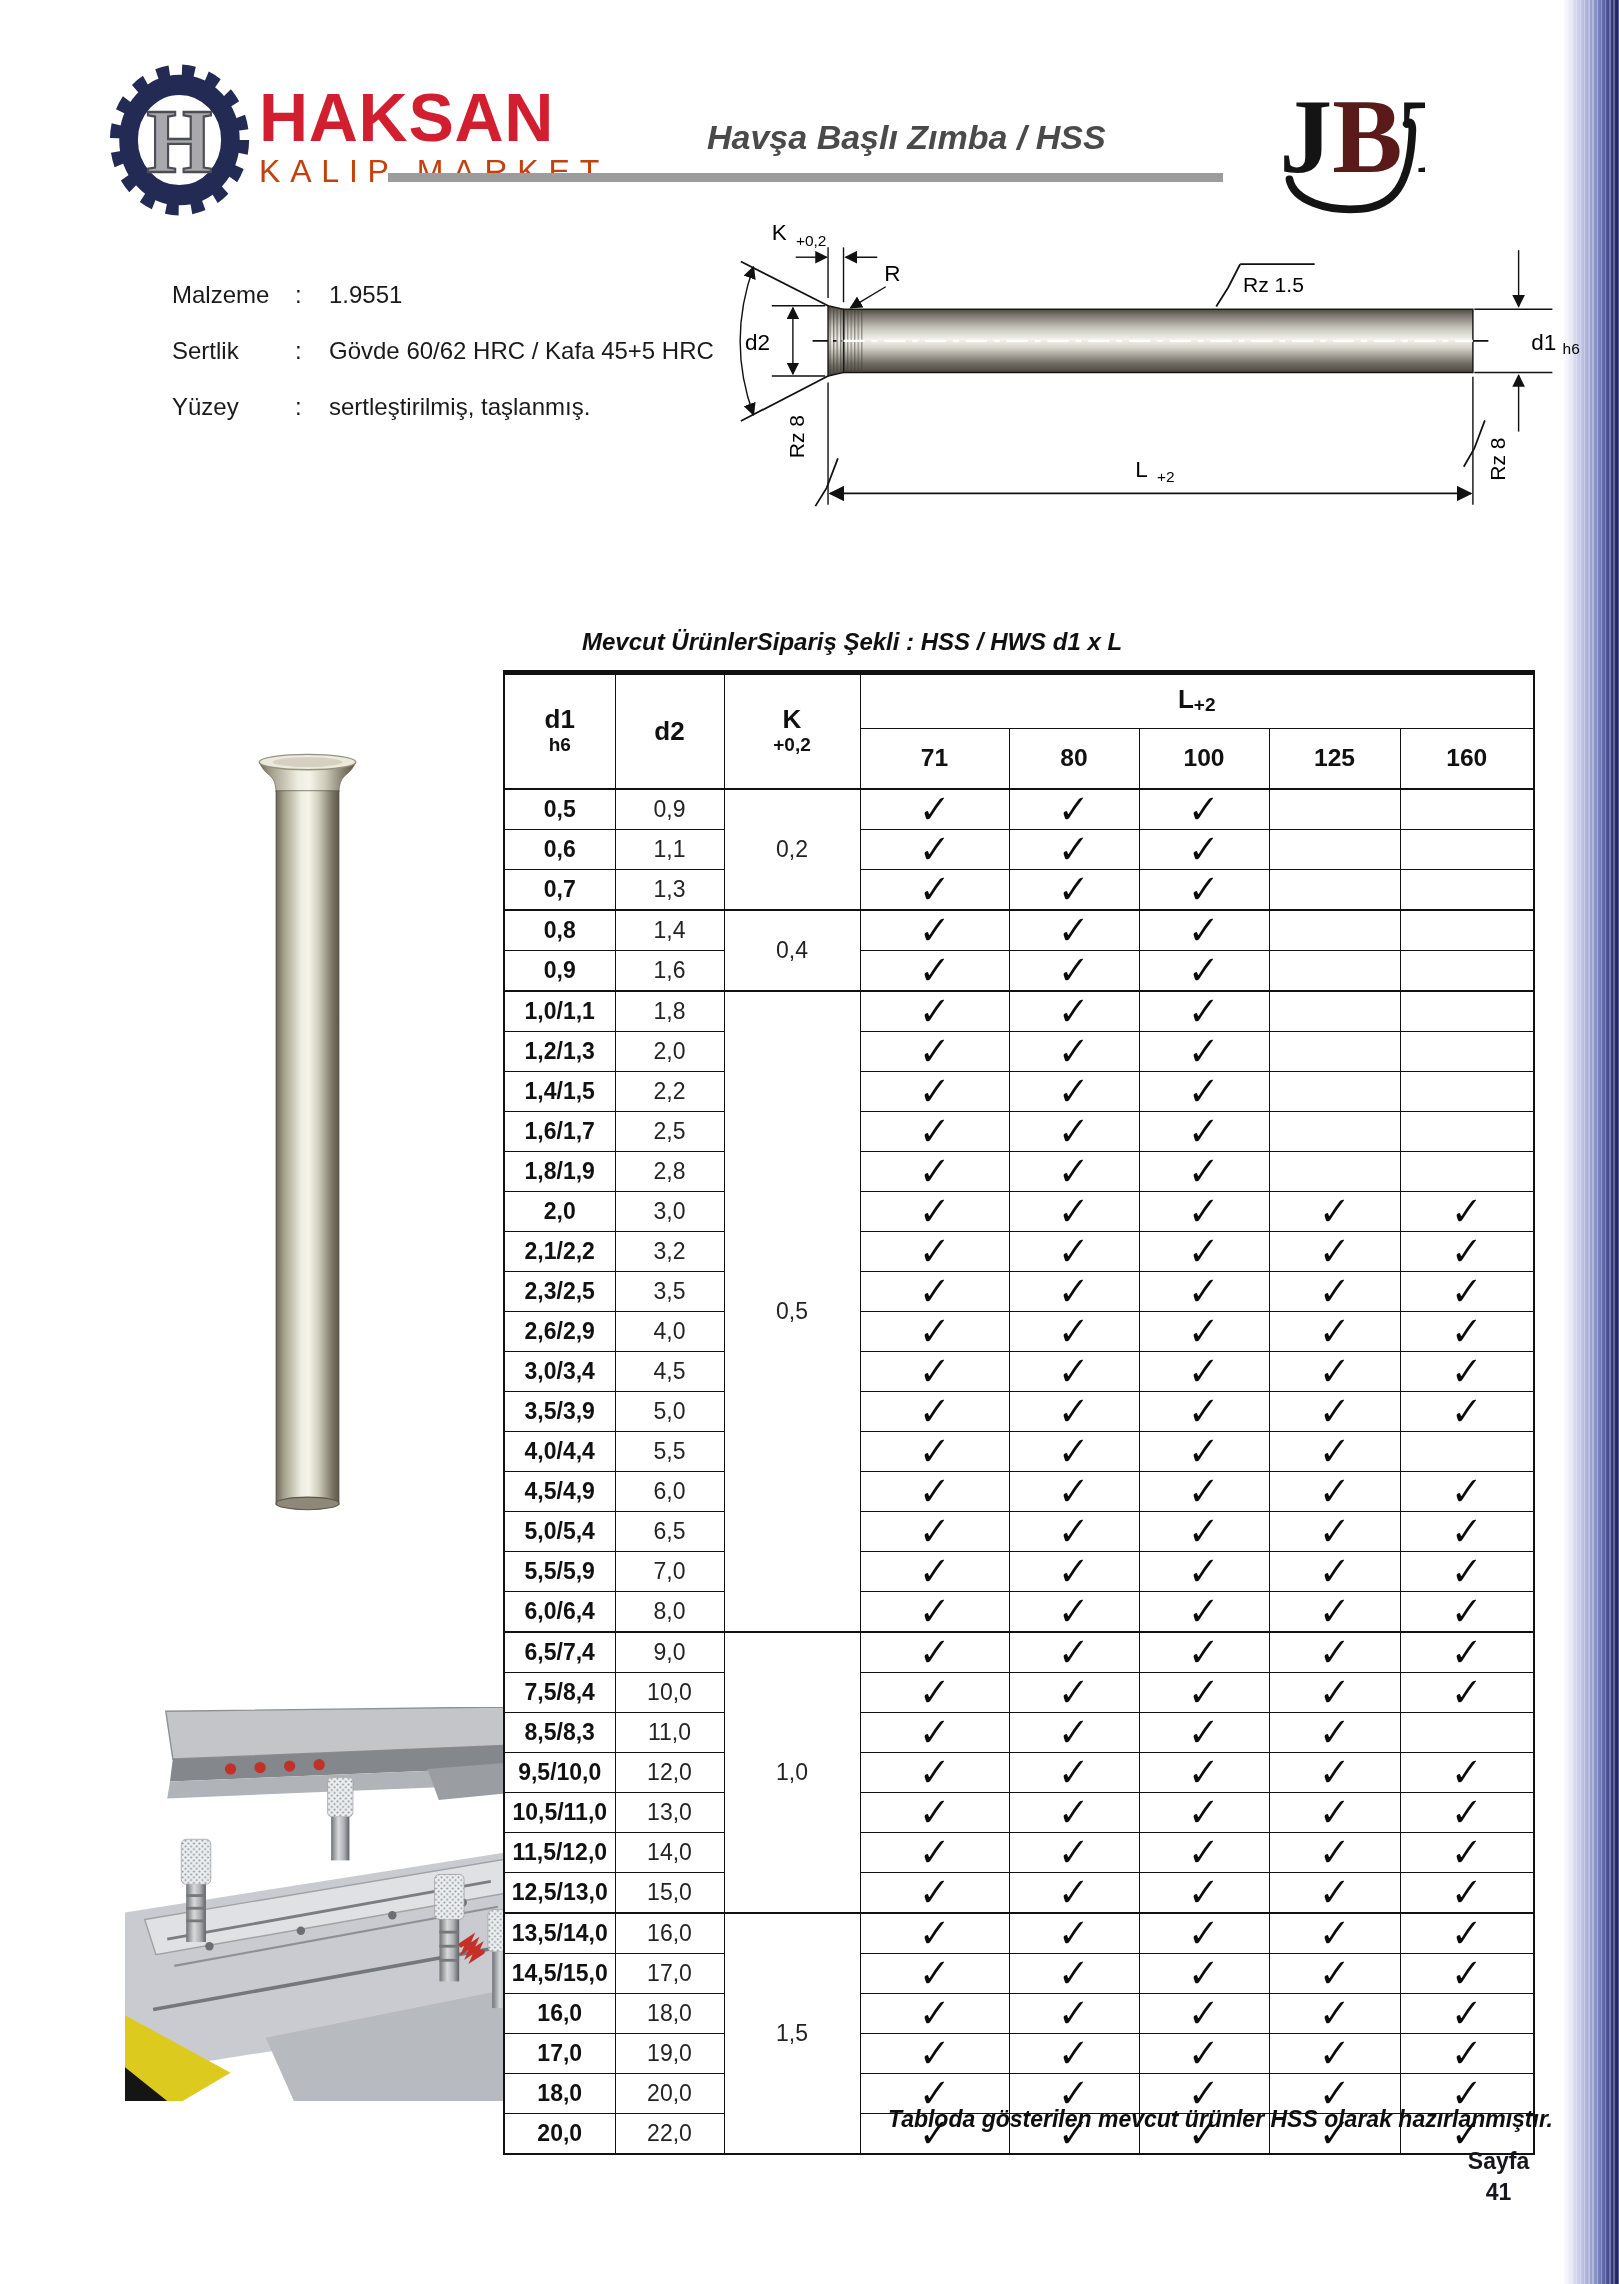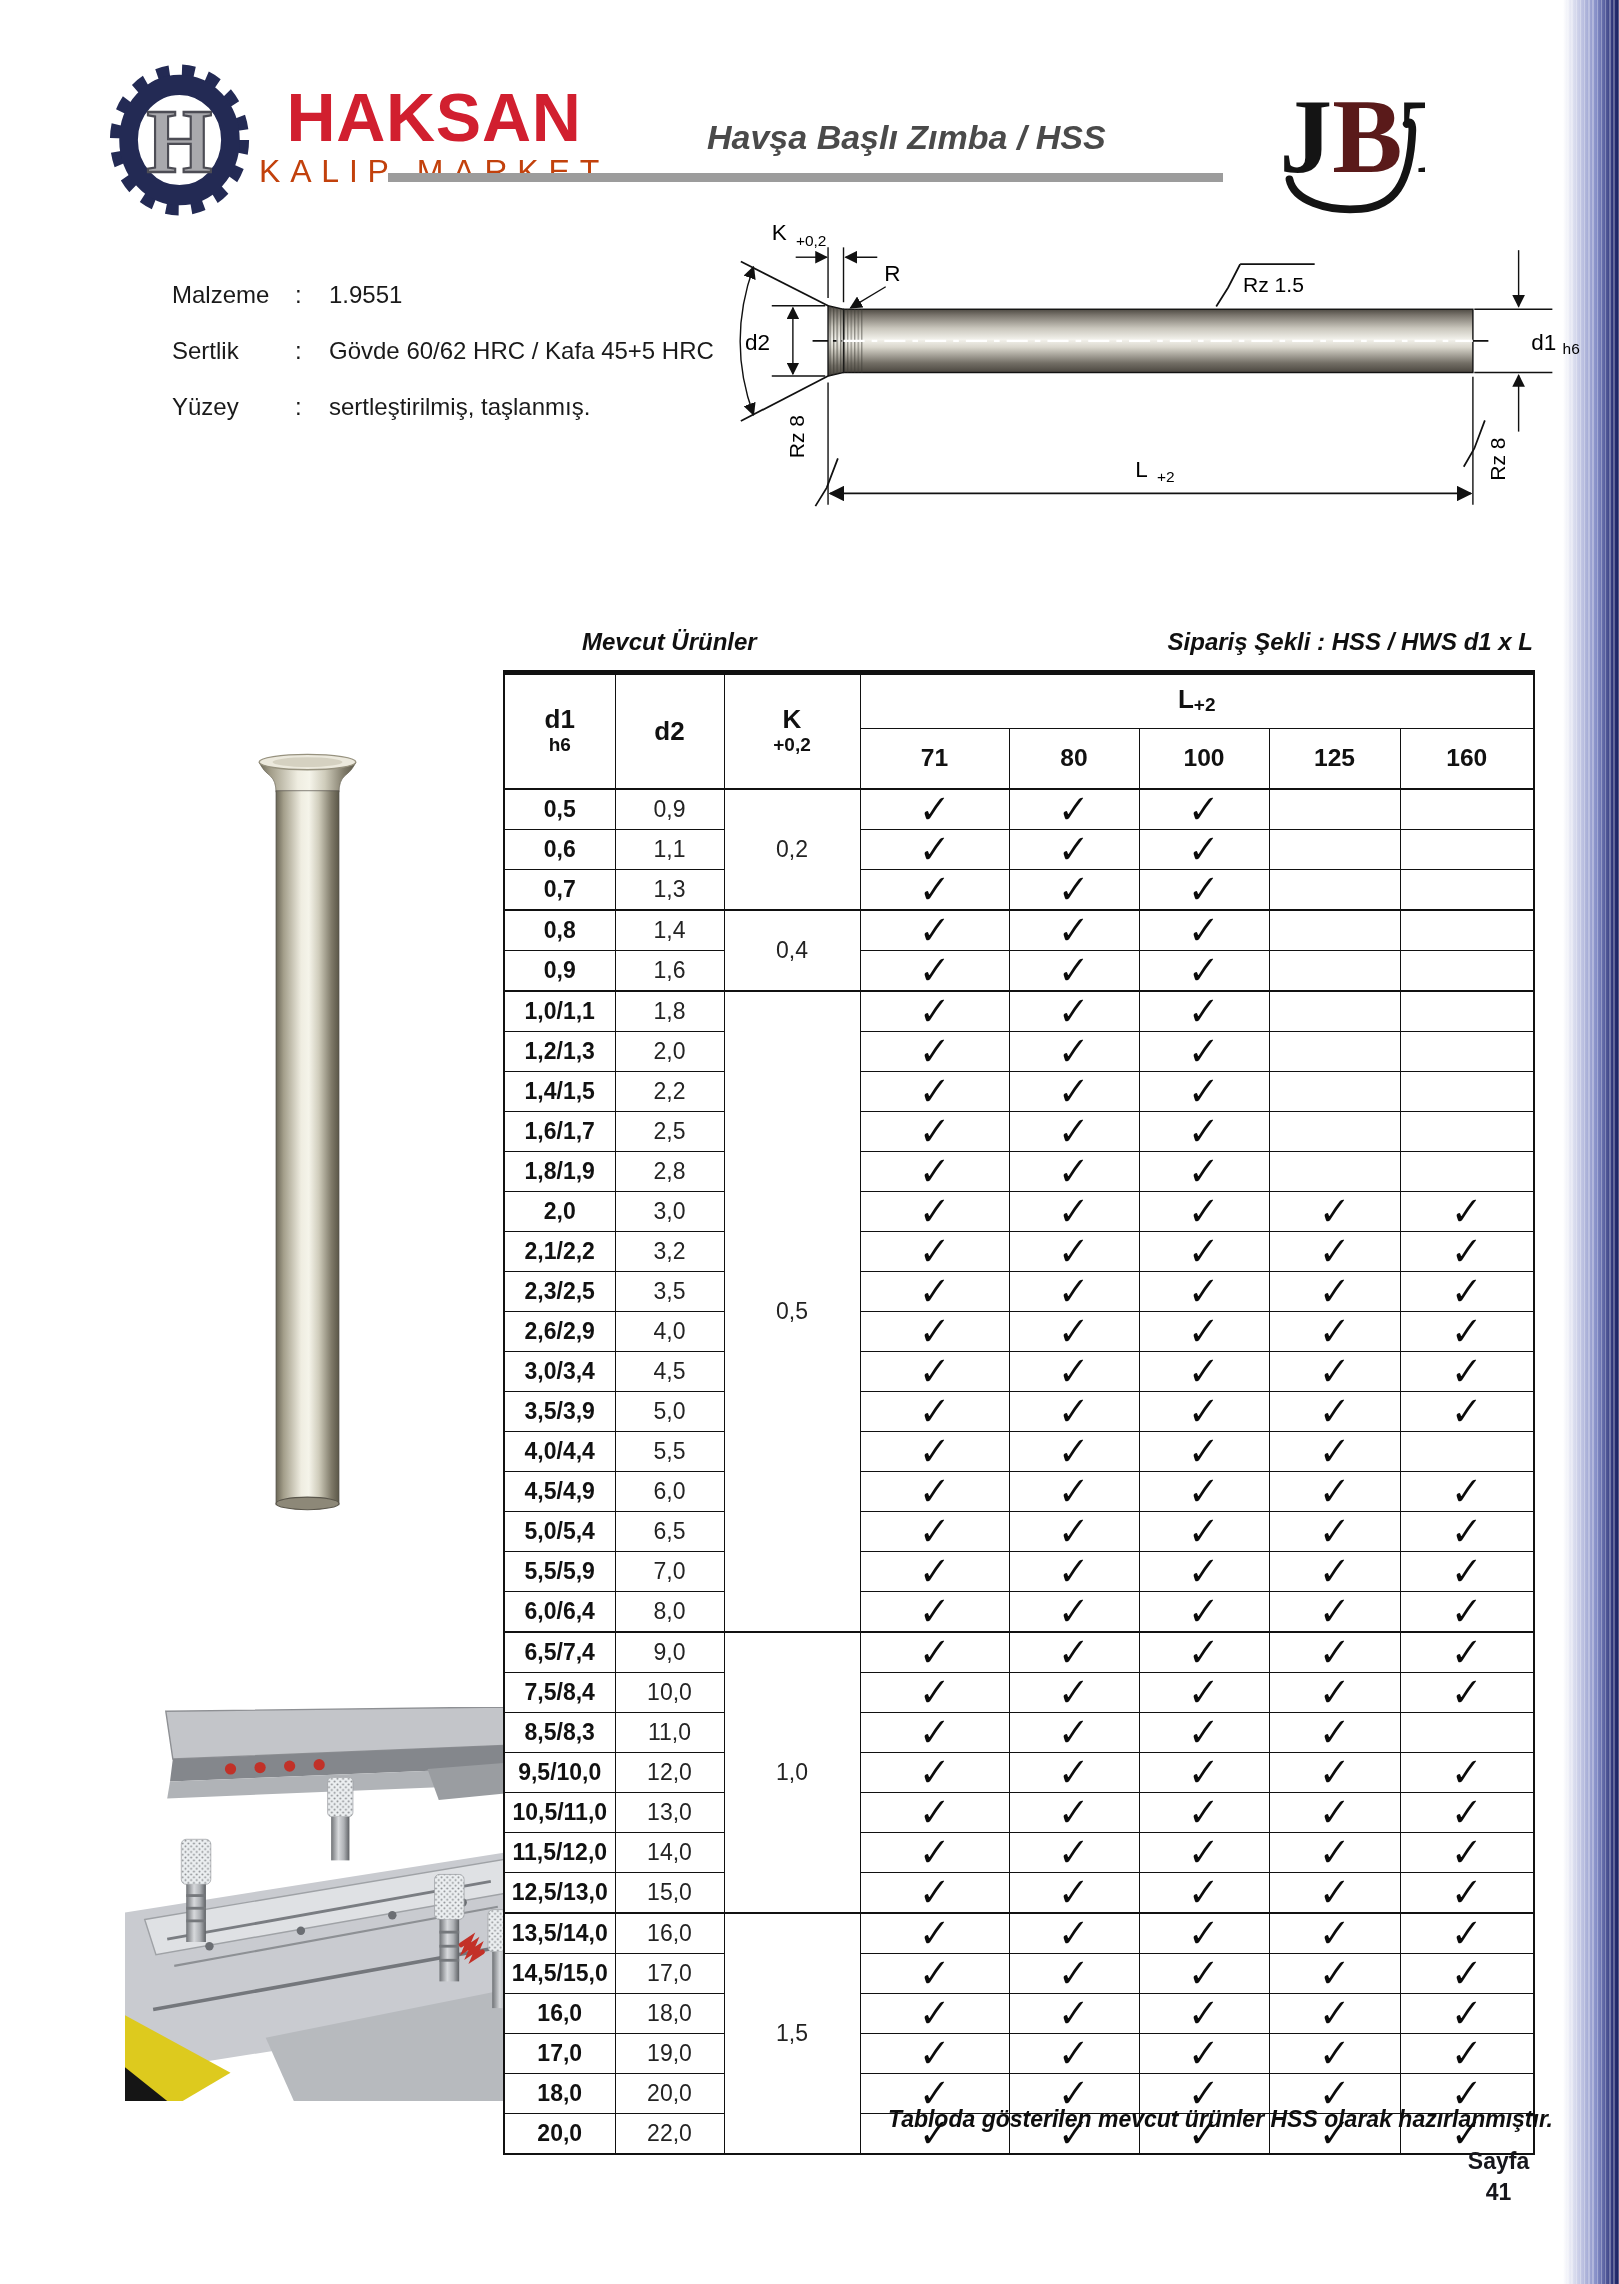--- a/index.html
+++ b/index.html
@@ -19,21 +19,21 @@
   .header-rule{background:#9c9c9c;height:9.1px;}
   .page-title{font-size:34px;font-weight:bold;font-style:italic;color:#4a4a4a;white-space:nowrap;}
 
   
   .specs-title{font-size:31px;font-weight:bold;font-style:italic;color:#101010;}
   .spec-row{display:flex;font-size:24px;color:#1a1a1a;margin-top:28px;}
   .spec-label{width:123px;}
   .spec-sep{width:34px;}
 
   
-  .tbl-captions{left:503px;top:628px;width:1030px;display:flex;justify-content:space-between;
+  .tbl-captions{left:503px;top:628px;width:1030px;display:flex;justify-content:flex-start;
       font-size:24px;font-weight:bold;font-style:italic;color:#101010;}
   .tbl-captions .cap-left{margin-left:79px;}
   table.products{border-collapse:collapse;table-layout:fixed;width:1030px;background:#fff;}
   table.products{border:2.1px solid #111;border-top:5.6px solid #111;}
   table.products th, table.products td{border:1.4px solid #111;text-align:center;vertical-align:middle;padding:0;}
   table.products thead th{background:#fff;}
   .h-main{font-size:26px;font-weight:bold;line-height:1.05;}
   .h-sub{font-size:19px;font-weight:bold;line-height:1.2;}
   .h-len{font-size:24.6px;font-weight:bold;}
   .row-h1{height:56px;}
@@ -62,21 +62,21 @@
 
   <div class="abs edge-strip"></div>
 
   <svg class="abs" style="left:104px;top:62px;" width="151" height="156" viewBox="0 0 200 200">
     <g transform="translate(100,100) scale(0.95,1.03) translate(-100,-100)">
       <circle cx="100" cy="100" r="86" fill="none" stroke="#232a54" stroke-width="22" stroke-dasharray="17 17"></circle>
       <circle cx="100" cy="100" r="71" fill="#ffffff" stroke="#232a54" stroke-width="26"></circle>
       <text x="100" y="141" text-anchor="middle" class="serif" font-size="118" font-weight="bold" fill="#a9a9ad" stroke="#4d4d55" stroke-width="3">H</text>
     </g>
   </svg>
-  <div class="abs" style="left:259px;top:83px;text-align:center;">
+  <div class="abs" style="left:259px;top:83px;">
     <div class="brand-name" style="color:#d11f2f;">HAKSAN</div>
     <div class="brand-sub">KALIP MARKET</div>
   </div>
   <div class="abs header-rule" style="left:388px;top:173px;width:835px;"></div>
   <div class="abs page-title" style="left:707px;top:118px;">Havşa Başlı Zımba / HSS</div>
 
   <svg class="abs" style="left:1274px;top:60px;" width="151" height="158" viewBox="0 0 215 225">
     <path d="M22,170 C28,200 75,216 124,212 C170,208 194,178 197,100 C197,90 194,86 189,91" fill="none" stroke="#141414" stroke-width="11" stroke-linecap="round"></path>
     <text x="8" y="160" class="serif" font-size="150" font-weight="bold">
       <tspan fill="#141414">J</tspan><tspan fill="#5a1a1a">B</tspan><tspan fill="#141414">T</tspan>

